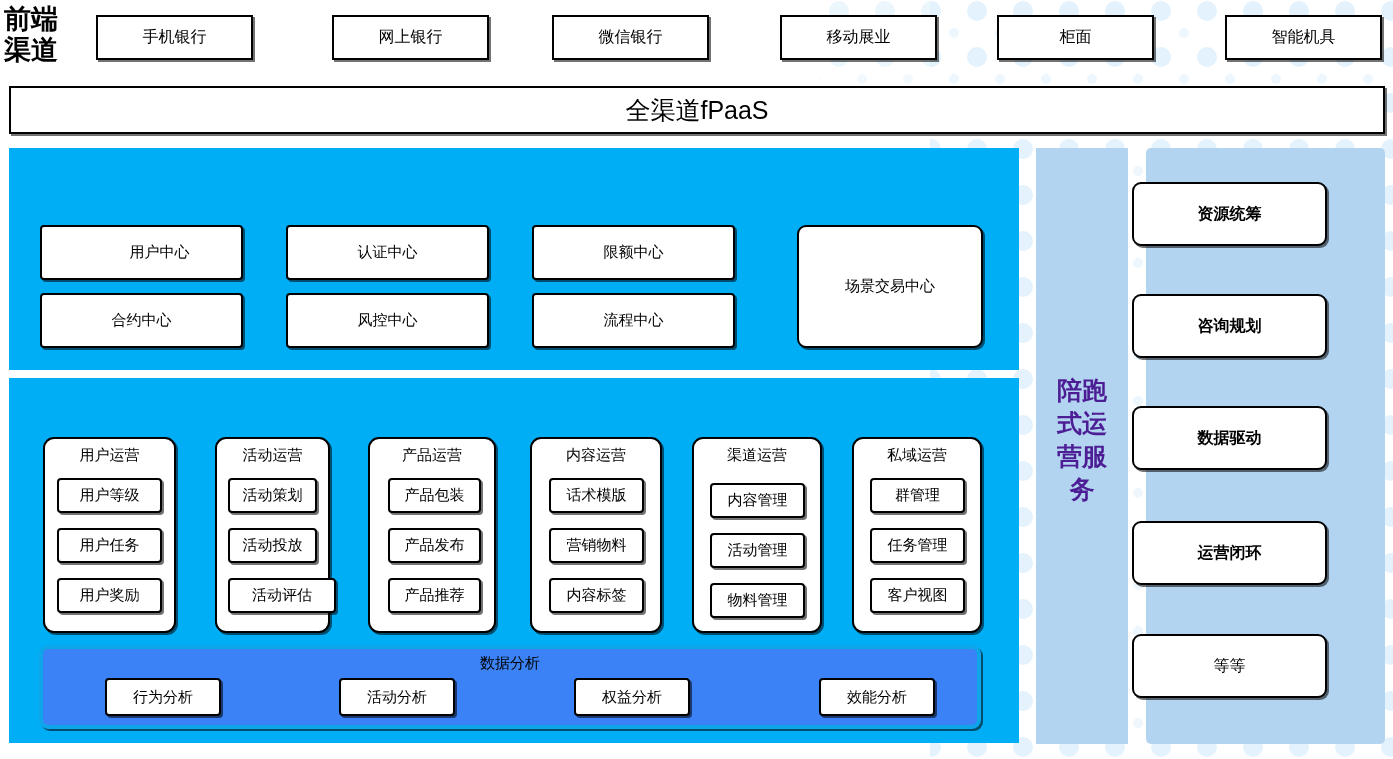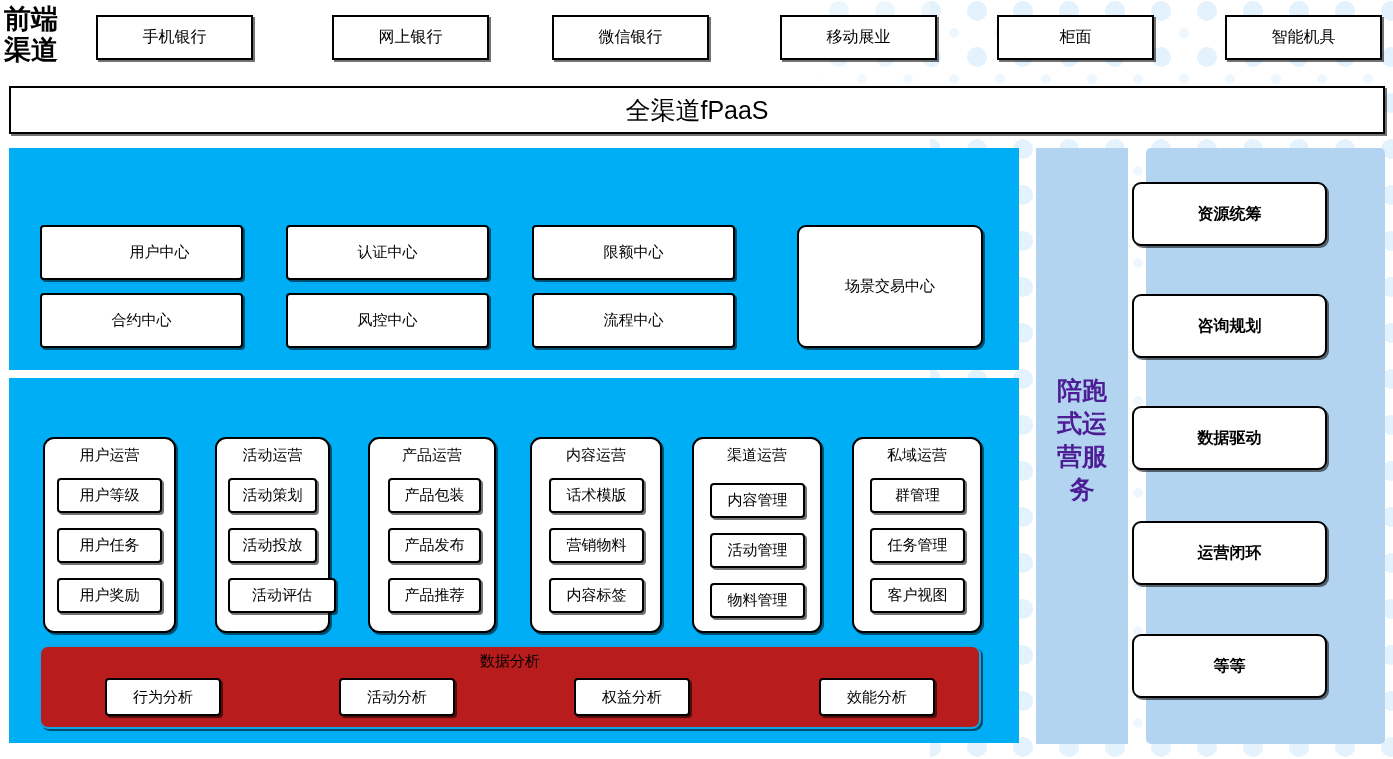--- a/index.html
+++ b/index.html
@@ -115,22 +115,22 @@
     height: 35px;
     font-size: 15px;
     z-index: 4;
   }
 
   
   #data-analysis {
     position: absolute;
     left: 39px; top: 645px;
     width: 942px; height: 84px;
-    background: #b91c1c;
-    border: 2px solid #0ea5e9;
+    background: #3b82f6;
+    border: 4px solid #0ea5e9;
     border-radius: 9px;
     box-sizing: border-box;
     box-shadow: 2px 2px 0 rgba(0,0,0,0.55);
     z-index: 3;
   }
   #data-analysis-title {
     position: absolute;
     top: 5px; left: 0;
     width: 100%;
     text-align: center;
@@ -177,21 +177,21 @@
   }
   .right-card {
     position: absolute;
     left: 1132px;
     width: 195px;
     height: 64px;
     font-size: 16px;
     font-weight: bold;
     z-index: 3;
   }
-  .right-card.normal { font-weight: bold; }
+  .right-card.normal { font-weight: normal; }
 </style>
 </head>
 <body>
 
 <div id="canvas">
 
   <svg id="dots" width="1393" height="759" viewBox="0 0 1393 759" xmlns="http://www.w3.org/2000/svg">
     <defs>
       <pattern id="dotpat" x="0" y="0" width="46" height="46" patternUnits="userSpaceOnUse">
         <circle cx="11" cy="11" r="10" fill="#E3F2FC"></circle>

